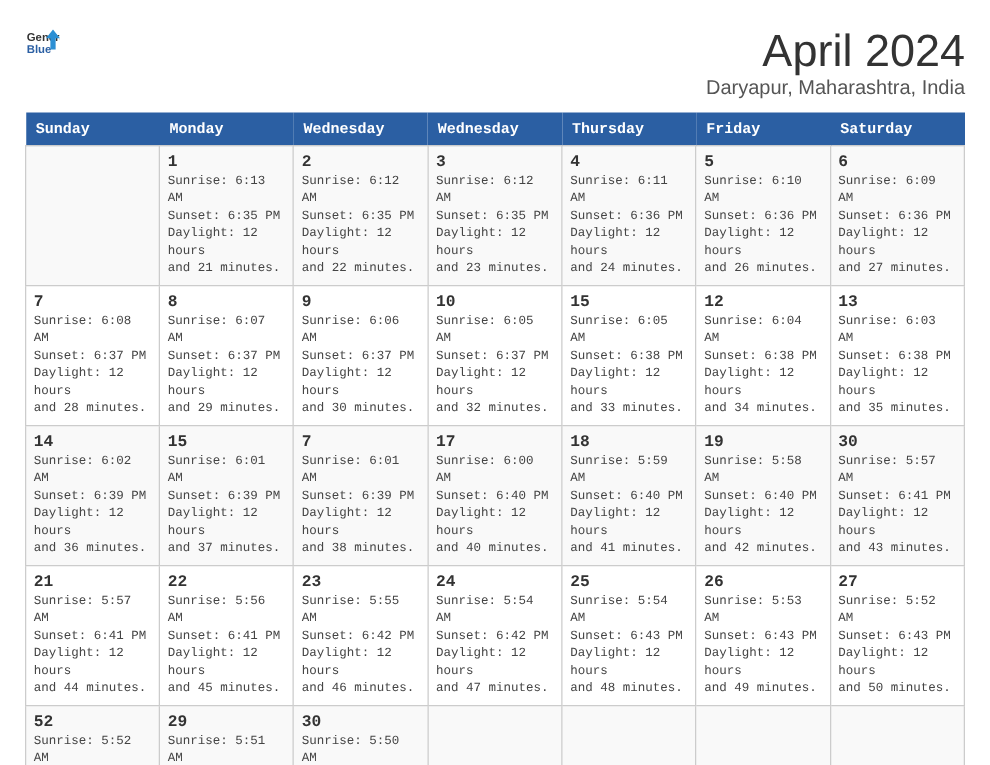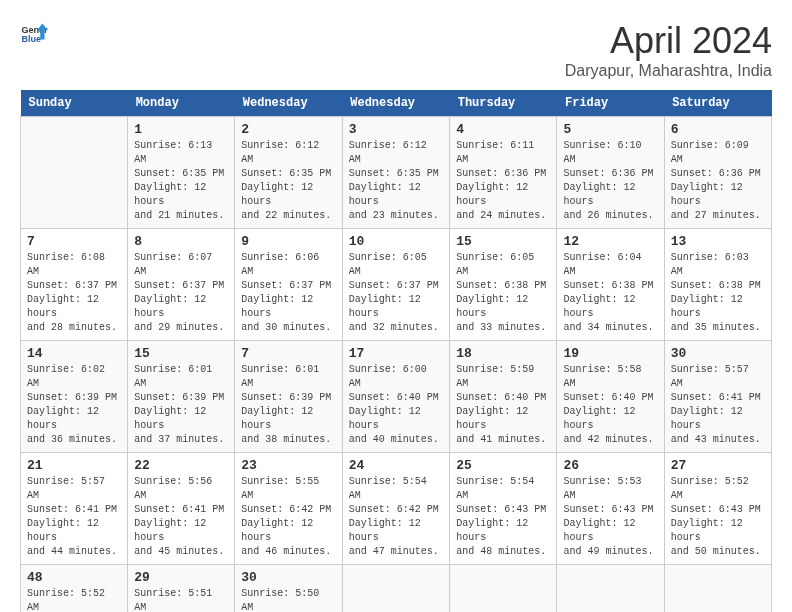--- a/index.html
+++ b/index.html
@@ -223,21 +223,21 @@
           <span class="day-number">26</span>
           <div class="day-info">Sunrise: 5:53 AM<br>Sunset: 6:43 PM<br>Daylight: 12 hours<br>and 49 minutes.</div>
         </td>
         <td>
           <span class="day-number">27</span>
           <div class="day-info">Sunrise: 5:52 AM<br>Sunset: 6:43 PM<br>Daylight: 12 hours<br>and 50 minutes.</div>
         </td>
       </tr>
       <tr>
         <td>
-          <span class="day-number">48</span>
+          <span class="day-number">52</span>
           <div class="day-info">Sunrise: 5:52 AM<br>Sunset: 6:44 PM<br>Daylight: 12 hours<br>and 51 minutes.</div>
         </td>
         <td>
           <span class="day-number">29</span>
           <div class="day-info">Sunrise: 5:51 AM<br>Sunset: 6:44 PM<br>Daylight: 12 hours<br>and 52 minutes.</div>
         </td>
         <td>
           <span class="day-number">30</span>
           <div class="day-info">Sunrise: 5:50 AM<br>Sunset: 6:44 PM<br>Daylight: 12 hours<br>and 54 minutes.</div>
         </td>

